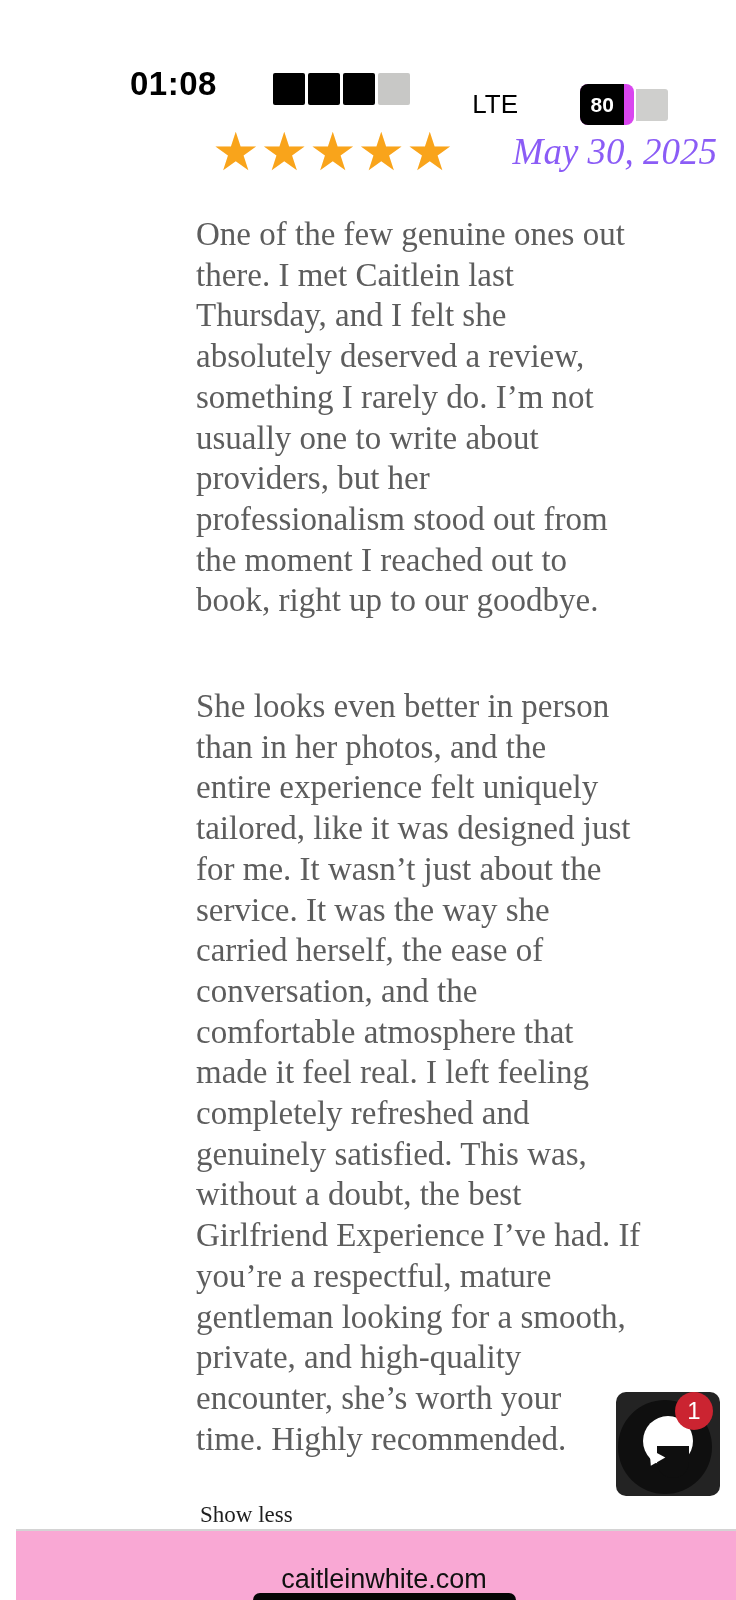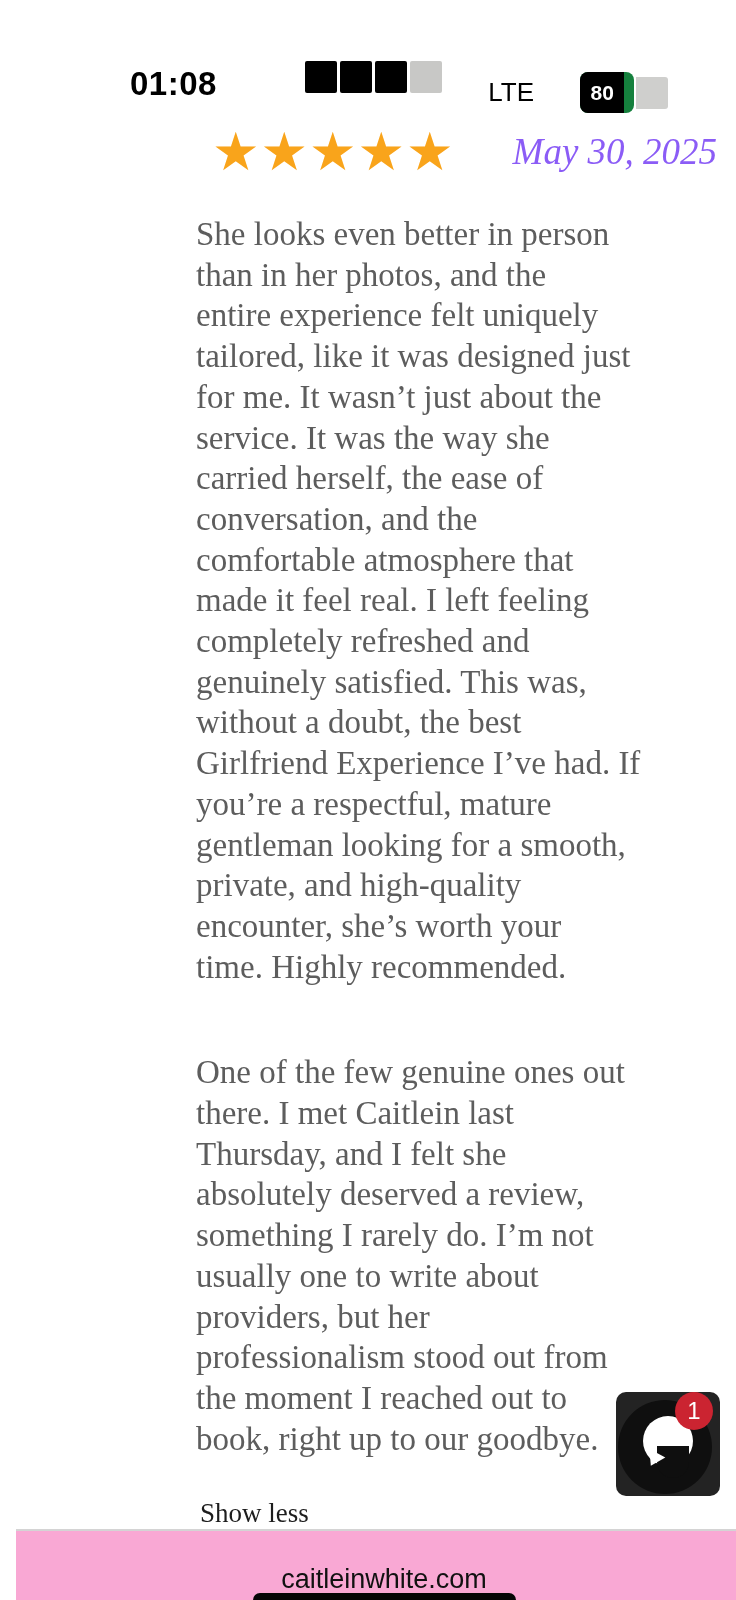--- a/index.html
+++ b/index.html
@@ -15,37 +15,37 @@
   .status-bar {
     position: absolute; left: 0; top: 0; width: 736px; height: 80px;
   }
   .status-time {
     position: absolute; left: 98px; top: 33px;
     font-family: "Liberation Sans", sans-serif;
     font-size: 33px; font-weight: 700; color: #000;
     letter-spacing: 0.5px;
   }
   .status-right {
-    position: absolute; right: 52px; top: 24px;
-    display: flex; align-items: center; gap: 14px;
+    position: absolute; right: 52px; top: 36px;
+    display: flex; align-items: center; gap: 30px;
   }
   .signal { display: flex; align-items: flex-end; gap: 3px; height: 24px; }
   .signal .bar { width: 7px; border-radius: 2px; background: #000; }
   .signal .b1 { height: 9px; }
   .signal .b2 { height: 14px; }
   .signal .b3 { height: 19px; }
   .signal .b4 { height: 24px; background: #c8c8c6; }
   .net-label {
     font-family: "Liberation Sans", sans-serif;
     font-size: 26px; font-weight: 500; color: #000;
   }
   .battery { display: flex; align-items: center; }
   .battery-body {
     position: relative; width: 54px; height: 41px;
-    border-radius: 8px; background: #15803d; overflow: hidden;
+    border-radius: 8px; background: #d946ef; overflow: hidden;
   }
   .battery-fill {
     position: absolute; left: 0; top: 0; bottom: 0; width: 82%;
     background: #000;
   }
   .battery-pct {
     position: absolute; left: 0; top: 0; width: 82%; height: 100%;
     display: flex; align-items: center; justify-content: center;
     font-family: "Liberation Sans", sans-serif;
     font-size: 21px; font-weight: 700; color: #fff;
@@ -71,21 +71,21 @@
     font-style: italic; font-size: 37px; color: #8b5cf6;
     margin-left: 26px; white-space: nowrap;
   }
   .review-paragraph {
     font-size: 33px; line-height: 40.7px; color: #5d5d5d;
     white-space: pre; margin-bottom: 33px;
   }
   .show-less {
     display: inline-block; background: none; border: none; cursor: pointer;
     font-family: "Liberation Serif", serif;
-    font-size: 27px; line-height: 40px; color: #1d1d1d;
+    font-size: 23px; line-height: 40px; color: #1d1d1d;
     margin: -24px 0 0 20px; padding: 0;
   }
   .author-row {
     display: flex; align-items: center; margin-top: 33px;
   }
   .author-name { font-size: 33px; color: #6d6d6d; }
   .verified { display: flex; align-items: center; margin-left: 26px; }
   .check-circle {
     width: 33px; height: 33px; border-radius: 50%;
     background: #15805A; display: flex; align-items: center; justify-content: center;
@@ -162,49 +162,49 @@
       <div class="battery-nub"></div>
     </div>
   </div>
 </div>
 
 <div class="review">
   <div class="review-header">
     <div class="stars">★★★★★</div>
     <div class="review-date">May 30, 2025</div>
   </div>
+  <div class="review-paragraph">One of the few genuine ones out
+there. I met Caitlein last
+Thursday, and I felt she
+absolutely deserved a review,
+something I rarely do. I’m not
+usually one to write about
+providers, but her
+professionalism stood out from
+the moment I reached out to
+book, right up to our goodbye.</div>
   <div class="review-paragraph">She looks even better in person
 than in her photos, and the
 entire experience felt uniquely
 tailored, like it was designed just
 for me. It wasn’t just about the
 service. It was the way she
 carried herself, the ease of
 conversation, and the
 comfortable atmosphere that
 made it feel real. I left feeling
 completely refreshed and
 genuinely satisfied. This was,
 without a doubt, the best
 Girlfriend Experience I’ve had. If
 you’re a respectful, mature
 gentleman looking for a smooth,
 private, and high-quality
 encounter, she’s worth your
 time. Highly recommended.</div>
-  <div class="review-paragraph">One of the few genuine ones out
-there. I met Caitlein last
-Thursday, and I felt she
-absolutely deserved a review,
-something I rarely do. I’m not
-usually one to write about
-providers, but her
-professionalism stood out from
-the moment I reached out to
-book, right up to our goodbye.</div>
   <button class="show-less">Show less</button>
   <div class="author-row">
     <span class="author-name">Alan</span>
     <span class="verified">
       <span class="check-circle">✔</span>
       <span class="verified-label">Verified</span>
     </span>
   </div>
 </div>
 

